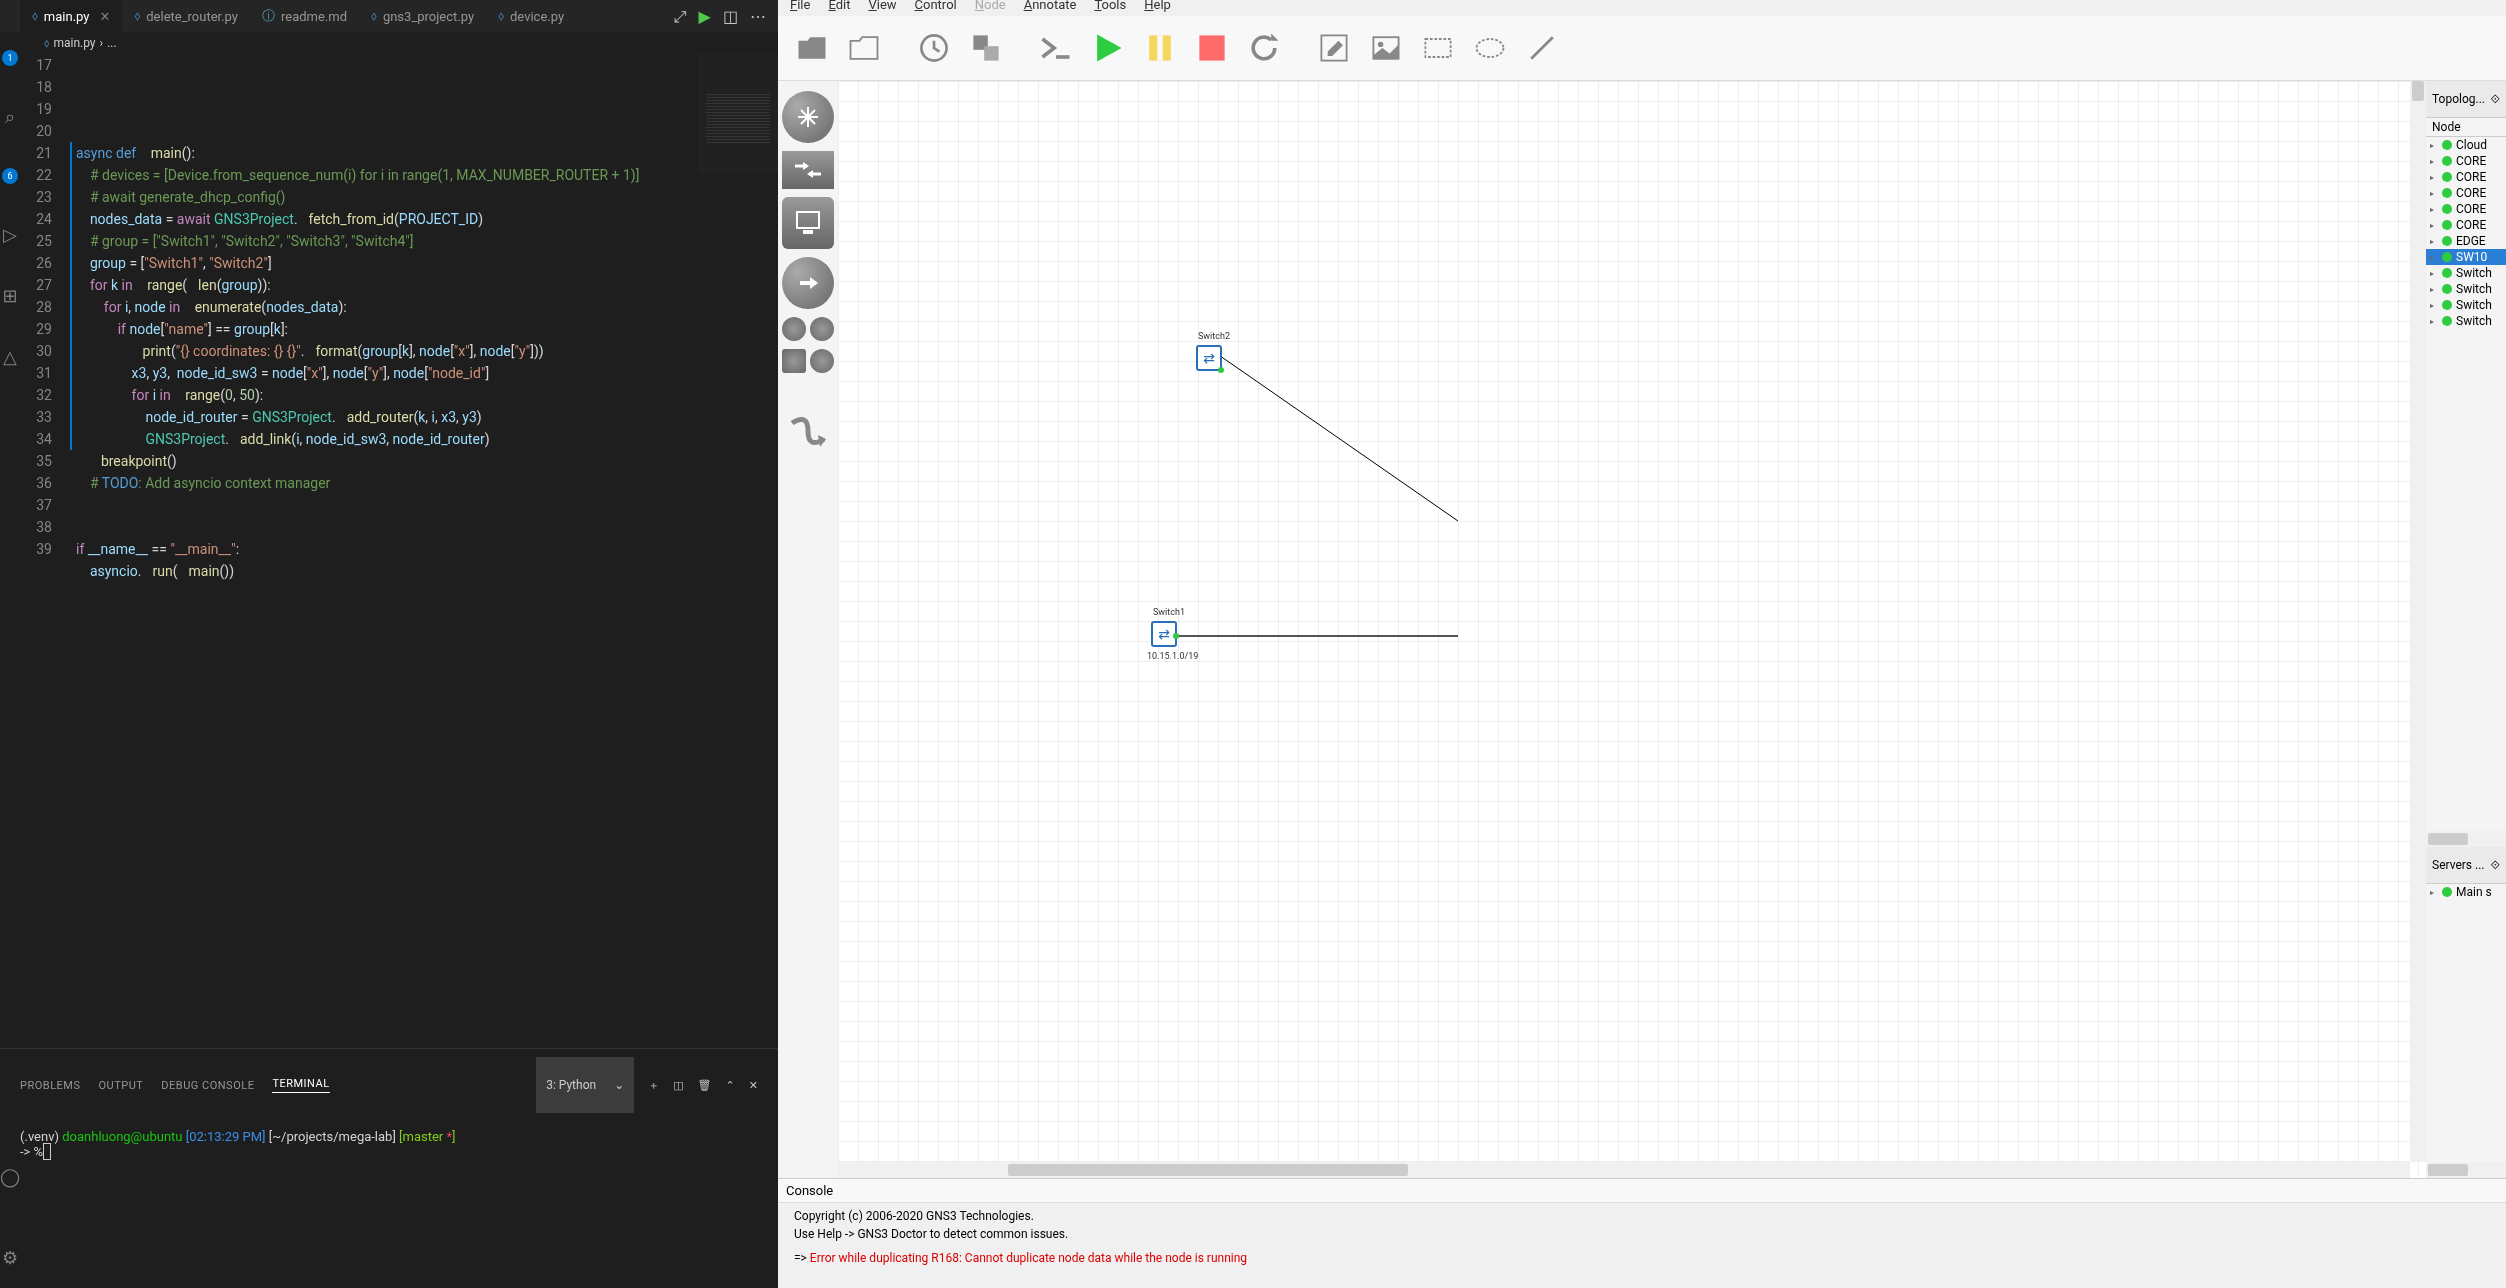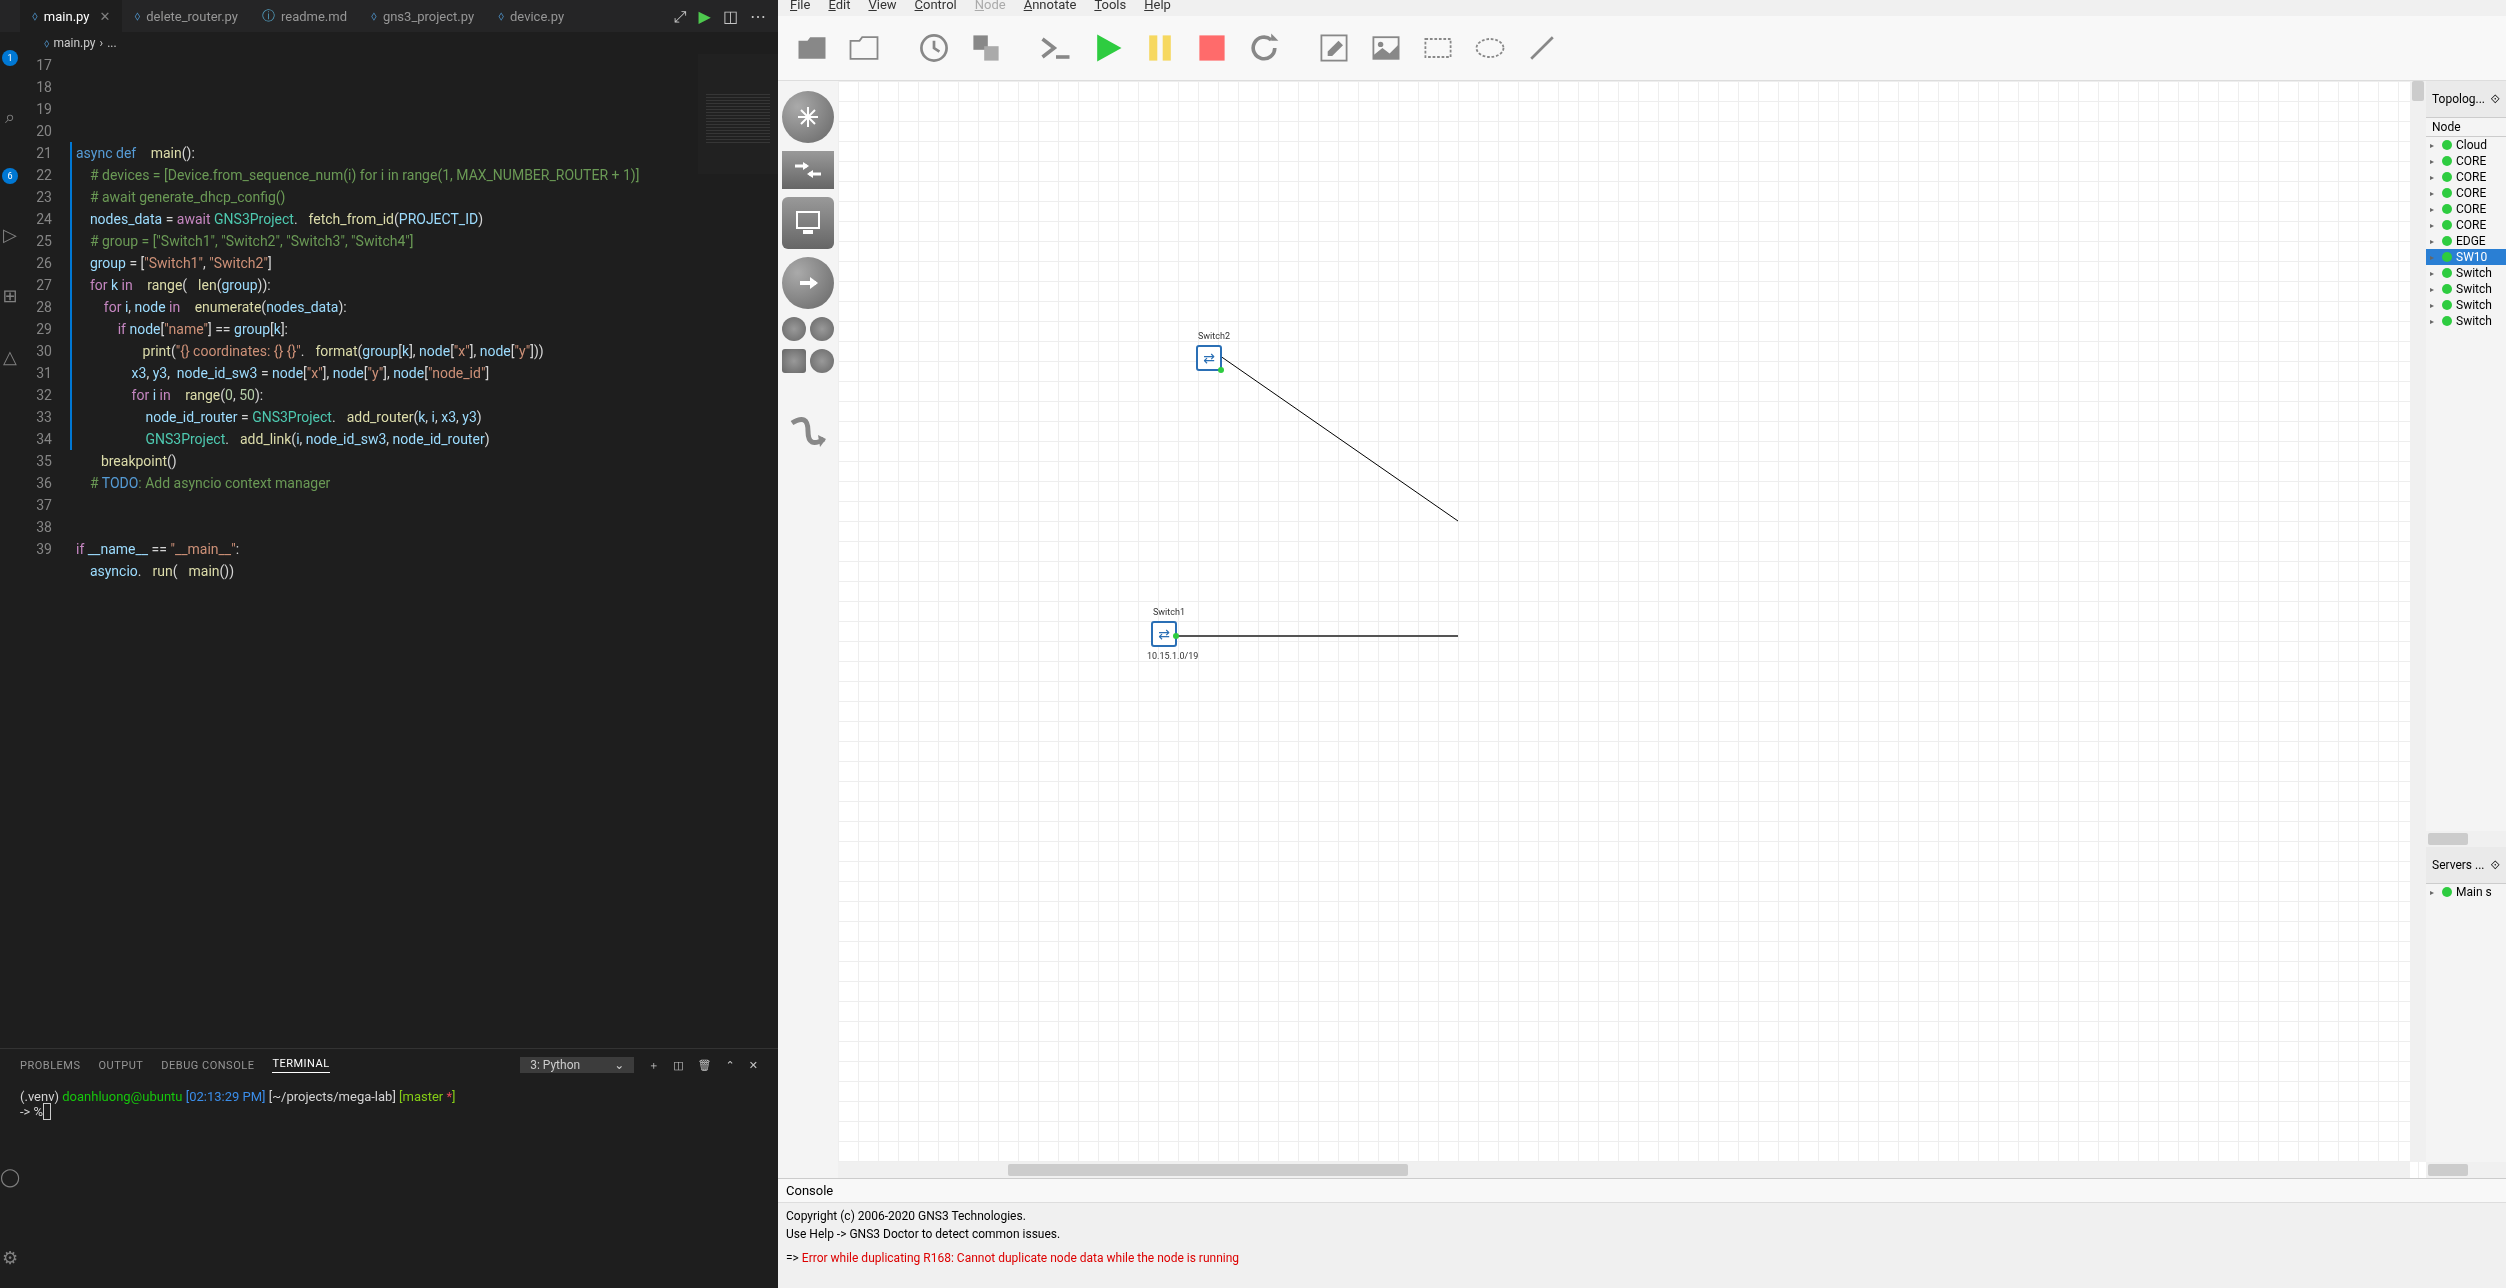--- a/index.html
+++ b/index.html
@@ -38,21 +38,21 @@
     .var { color: #9cdcfe; }
     
     .minimap { position: absolute; right: 0; top: 0; width: 80px; height: 120px; background: rgba(100,100,100,0.05); }
     .minimap-content { position: absolute; top: 40px; left: 8px; right: 8px; height: 50px; background: linear-gradient(#666 1px, transparent 1px); background-size: 100% 3px; opacity: 0.3; }
     
     .panel { height: 240px; background: #1e1e1e; border-top: 1px solid #333; }
     .panel-tabs { display: flex; gap: 18px; padding: 8px 20px; font-size: 11px; color: #969696; align-items: center; }
     .panel-tab { cursor: pointer; letter-spacing: 0.5px; }
     .panel-tab.active { color: #fff; border-bottom: 1px solid #fff; padding-bottom: 2px; }
     .panel-right { margin-left: auto; display: flex; align-items: center; gap: 14px; color: #c5c5c5; }
-    .panel-select { background: #3c3c3c; color: #ccc; padding: 1px 10px; font-size: 12px; border: none; display: flex; align-items: center; gap: 34px; }
+    .panel-select { background: #3c3c3c; color: #ccc; padding: 21px 10px; font-size: 12px; border: none; display: flex; align-items: center; gap: 18px; }
     .terminal { padding: 8px 20px; font-family: "Consolas", monospace; font-size: 13px; }
     .term-venv { color: #d4d4d4; }
     .term-user { color: #16c60c; text-align: center; }
     .term-time { color: #3b8eea; }
     .term-path { color: #d4d4d4; }
     .term-git { color: #84cc16; }
     .term-star { color: #e74856; }
     
     
     .gns3 { flex: 1; background: #f0f0f0; display: flex; flex-direction: column; }
@@ -88,21 +88,21 @@
     .side-panel-body { flex: 1; overflow: hidden; font-size: 12px; }
     .tree-item { display: flex; align-items: center; gap: 4px; padding: 1px 4px; }
     .tree-item.selected { background: #2a7fd4; color: #fff; }
     .tree-arrow { font-size: 8px; color: #666; width: 8px; }
     .tree-dot { width: 10px; height: 10px; border-radius: 50%; background: #2ecc40; display: inline-block; }
     .side-scroll-h { height: 16px; background: #f0f0f0; position: relative; }
     .side-scroll-h::after { content: ''; position: absolute; top: 2px; bottom: 2px; left: 2px; width: 40px; background: #ccc; border-radius: 2px; }
     
     .console-wrap { height: 110px; border-top: 1px solid #ccc; display: flex; flex-direction: column; }
     .console-header { padding: 4px 8px; font-size: 13px; background: #f8f8f8; border-bottom: 1px solid #ddd; }
-    .console-body { flex: 1; padding: 4px 8px; font-size: 12px; font-family: sans-serif; line-height: 1.5; }
+    .console-body { flex: 1; padding: 4px 16px; font-size: 12px; font-family: sans-serif; line-height: 1.5; }
     .console-err { color: #d00; }
   </style>
 </head>
 <body>
 
 <div class="vscode">
   <div class="activity-bar">
     <div class="activity-badge">1</div>
     <div class="activity-icon">⌕</div>
     <div class="activity-badge">6</div>

